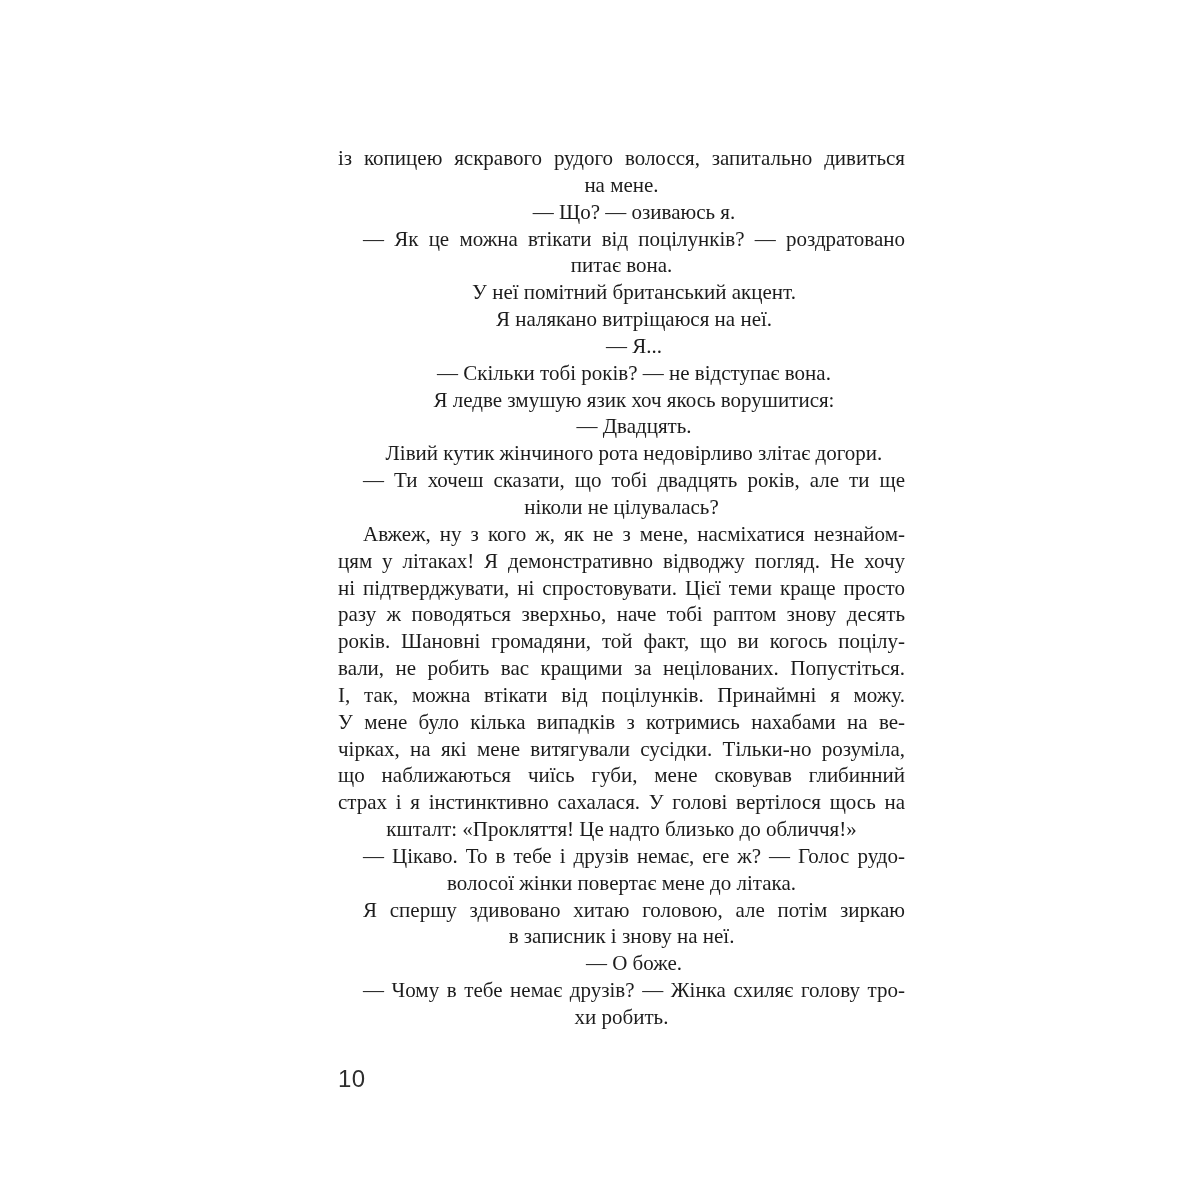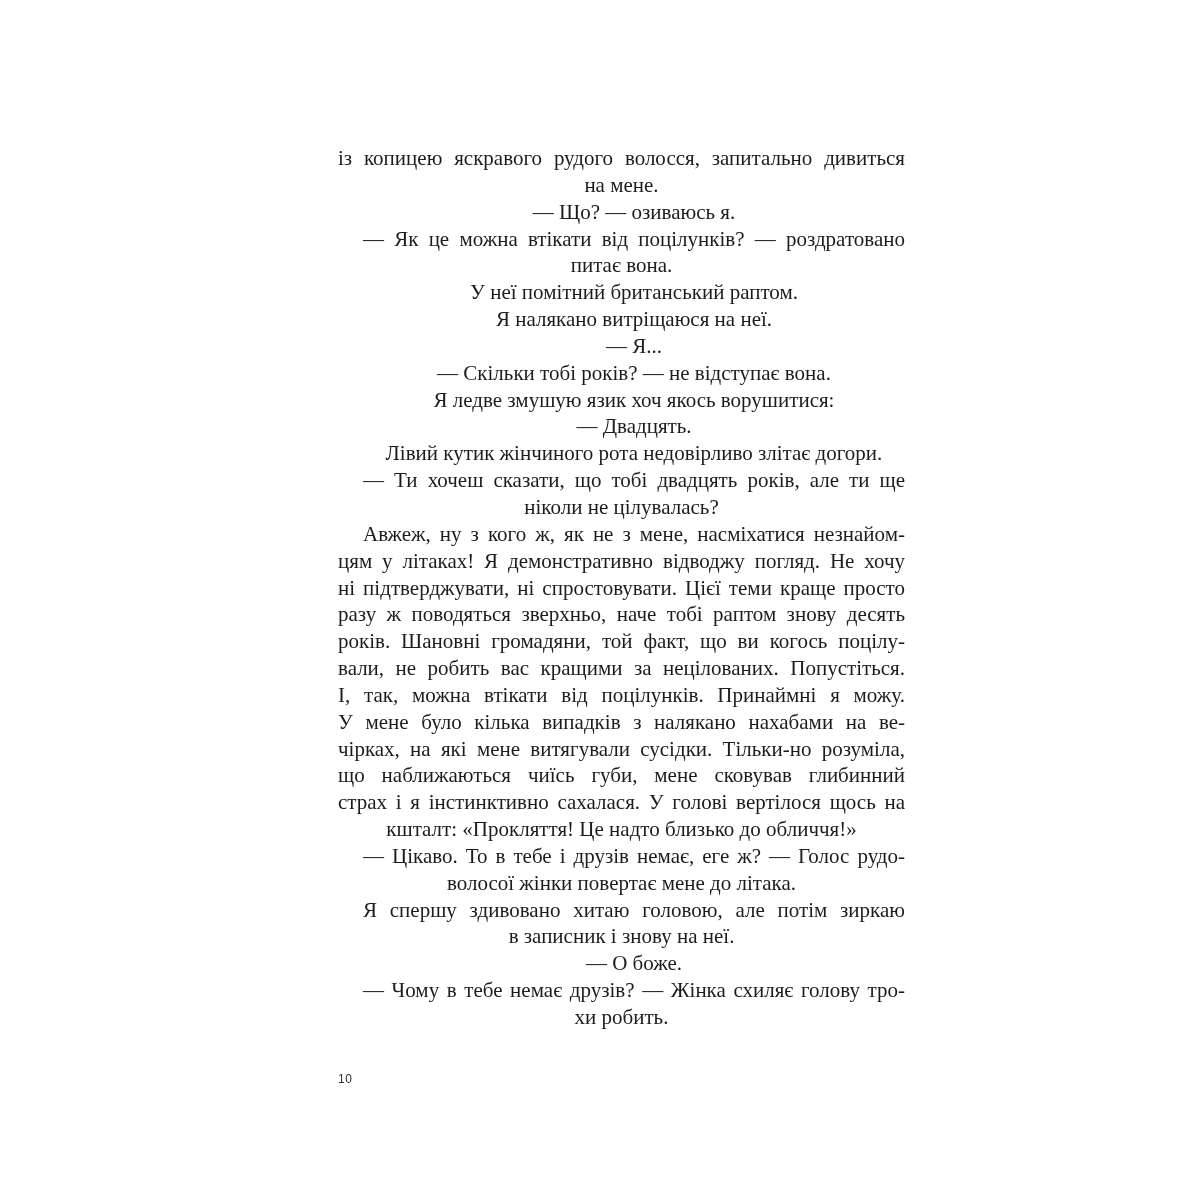--- a/index.html
+++ b/index.html
@@ -41,53 +41,53 @@
     
     box-sizing: border-box;
   }
   .seg-italic {
   }
   .page-number {
     position: absolute;
     left: 338px;
     top: 1068px;
     font-family: "Liberation Sans", "DejaVu Sans", sans-serif;
-    font-size: 12px;
+    font-size: 24px;
     line-height: 22px;
     color: #2e2e2e;
     letter-spacing: 0.5px;
   }
 </style>
 </head>
 <body>
 
 <div class="page">
   <div class="text-block">
       <div class="line justify">із копицею яскравого рудого волосся, запитально дивиться</div>
       <div class="line">на мене.</div>
       <div class="line indent">— Що? — озиваюсь я.</div>
       <div class="line indent justify">— Як це можна втікати від поцілунків? — роздратовано</div>
       <div class="line">питає вона.</div>
-      <div class="line indent">У неї помітний британський раптом.</div>
+      <div class="line indent">У неї помітний британський акцент.</div>
       <div class="line indent">Я налякано витріщаюся на неї.</div>
       <div class="line indent">— Я...</div>
       <div class="line indent">— Скільки тобі років? — не відступає вона.</div>
       <div class="line indent">Я ледве змушую язик хоч якось ворушитися:</div>
       <div class="line indent">— Двадцять.</div>
       <div class="line indent">Лівий кутик жінчиного рота недовірливо злітає догори.</div>
       <div class="line indent justify">— Ти хочеш сказати, що тобі двадцять років, але ти ще</div>
       <div class="line">ніколи не цілувалась?</div>
       <div class="line indent justify">Авжеж, ну з кого ж, як не з мене, насміхатися незнайом-</div>
       <div class="line justify">цям у літаках! Я демонстративно відводжу погляд. Не хочу</div>
       <div class="line justify">ні підтверджувати, ні спростовувати. Цієї теми краще просто</div>
       <div class="line justify">разу ж поводяться зверхньо, наче тобі раптом знову десять</div>
       <div class="line justify">років. Шановні громадяни, той факт, що ви когось поцілу-</div>
       <div class="line justify"><span>вали, не робить вас кращими за нецілованих. </span><span class="seg-italic">Попустіться.</span></div>
       <div class="line justify">І, так, можна втікати від поцілунків. Принаймні я можу.</div>
-      <div class="line justify">У мене було кілька випадків з налякано нахабами на ве-</div>
+      <div class="line justify">У мене було кілька випадків з котримись нахабами на ве-</div>
       <div class="line justify">чірках, на які мене витягували сусідки. Тільки-но розуміла,</div>
       <div class="line justify">що наближаються чиїсь губи, мене сковував глибинний</div>
       <div class="line justify">страх і я інстинктивно сахалася. У голові вертілося щось на</div>
       <div class="line">кшталт: «Прокляття! Це надто близько до обличчя!»</div>
       <div class="line indent justify">— Цікаво. То в тебе і друзів немає, еге ж? — Голос рудо-</div>
       <div class="line">волосої жінки повертає мене до літака.</div>
       <div class="line indent justify">Я спершу здивовано хитаю головою, але потім зиркаю</div>
       <div class="line">в записник і знову на неї.</div>
       <div class="line indent">— О боже.</div>
       <div class="line indent justify">— Чому в тебе немає друзів? — Жінка схиляє голову тро-</div>

